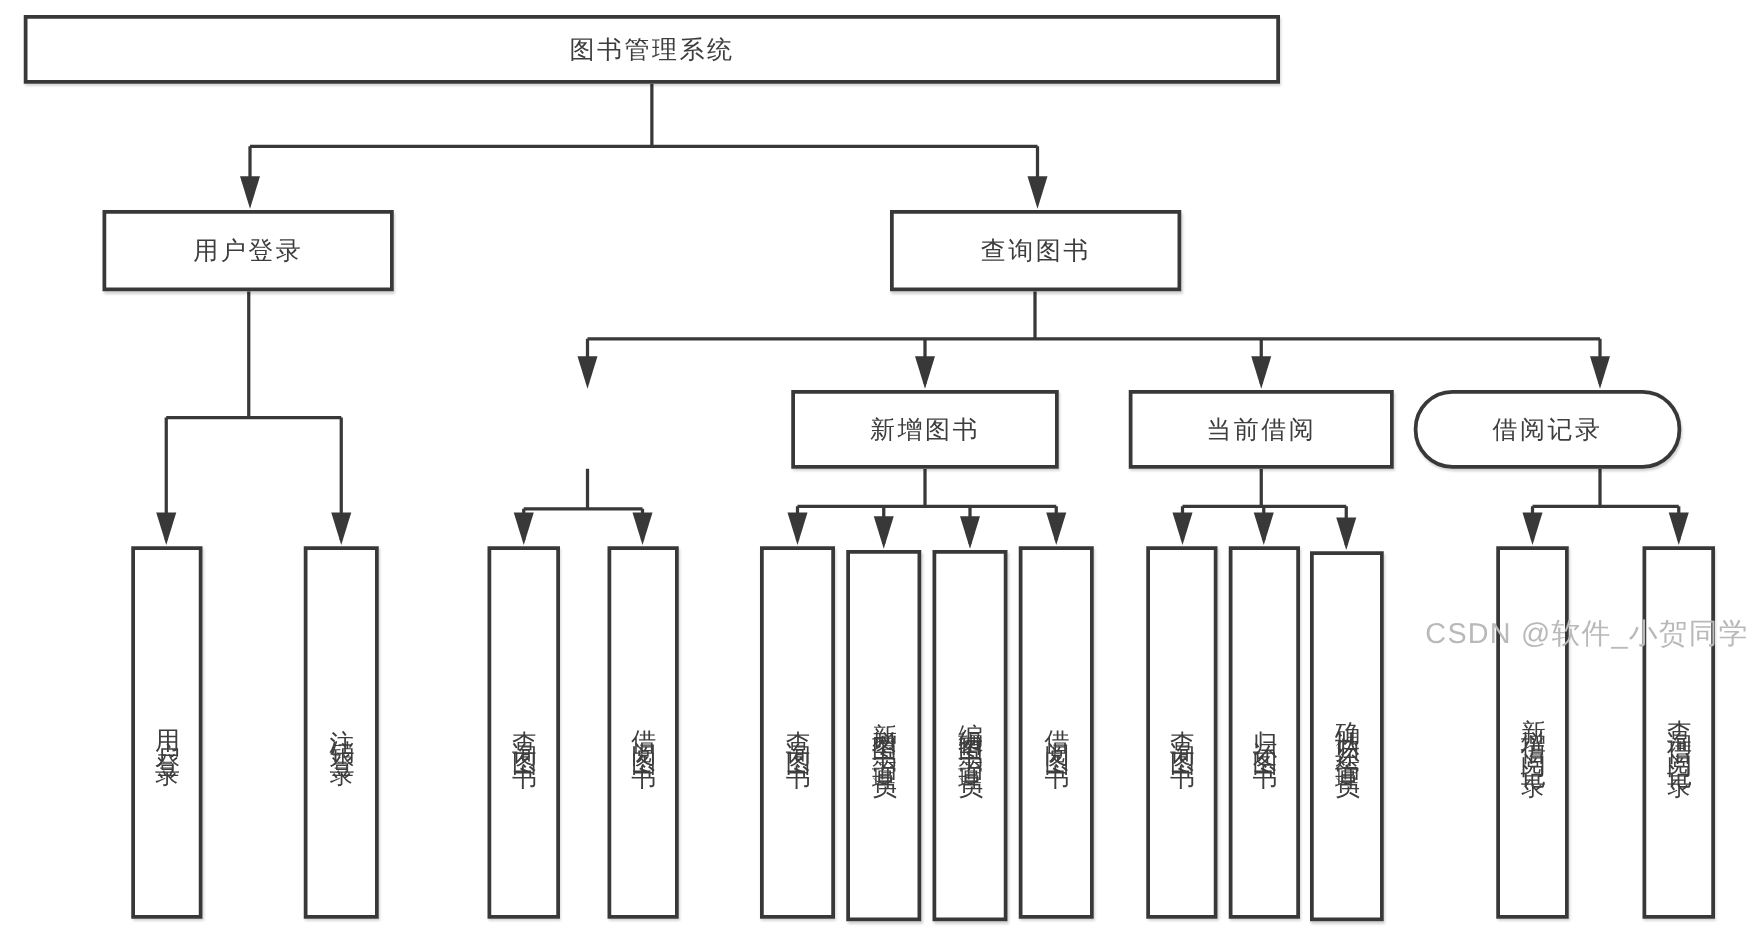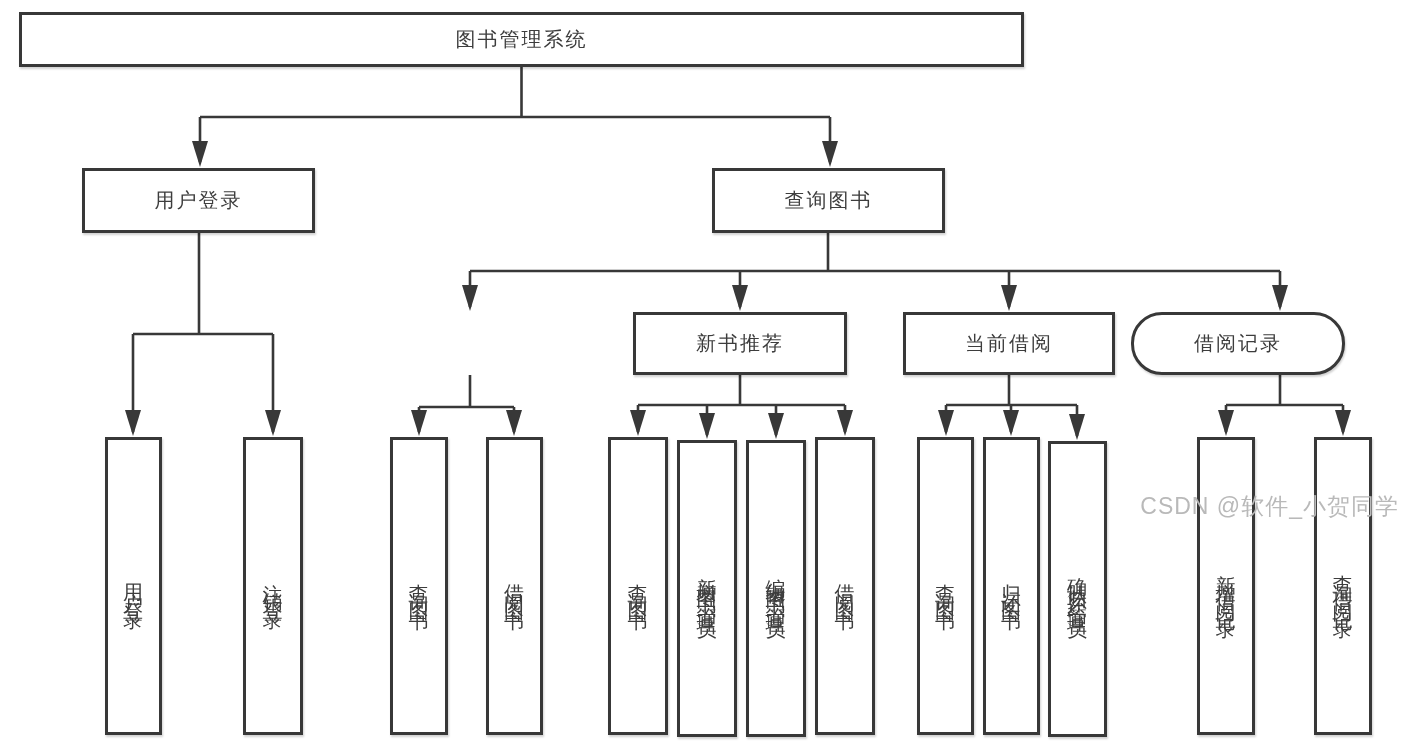--- a/index.html
+++ b/index.html
@@ -73,21 +73,21 @@
       <polygon points="1218,410 1234,410 1226,436"></polygon>
       <polygon points="1335,410 1351,410 1343,436"></polygon>
     </g>
   </svg>
 
   <div class="node" style="left:19px;top:12px;width:1005px;height:55px;">图书管理系统</div>
 
   <div class="node" style="left:82px;top:168px;width:233px;height:65px;">用户登录</div>
   <div class="node" style="left:712px;top:168px;width:233px;height:65px;">查询图书</div>
 
-  <div class="node" style="left:633px;top:312px;width:214px;height:63px;">新书推荐</div>
+  <div class="node" style="left:633px;top:312px;width:214px;height:63px;">新增图书</div>
   <div class="node" style="left:903px;top:312px;width:212px;height:63px;">当前借阅</div>
   <div class="node" style="left:1131px;top:312px;width:214px;height:63px;border-radius:31px;">借阅记录</div>
 
   <div class="node v-node" style="left:105px;top:437px;width:57px;height:298px;">用户登录</div>
   <div class="node v-node" style="left:243px;top:437px;width:60px;height:298px;">注销登录</div>
 
   <div class="node v-node" style="left:390px;top:437px;width:58px;height:298px;">查询图书</div>
   <div class="node v-node" style="left:486px;top:437px;width:57px;height:298px;">借阅图书</div>
 
   <div class="node v-node" style="left:608px;top:437px;width:60px;height:298px;">查询图书</div>

